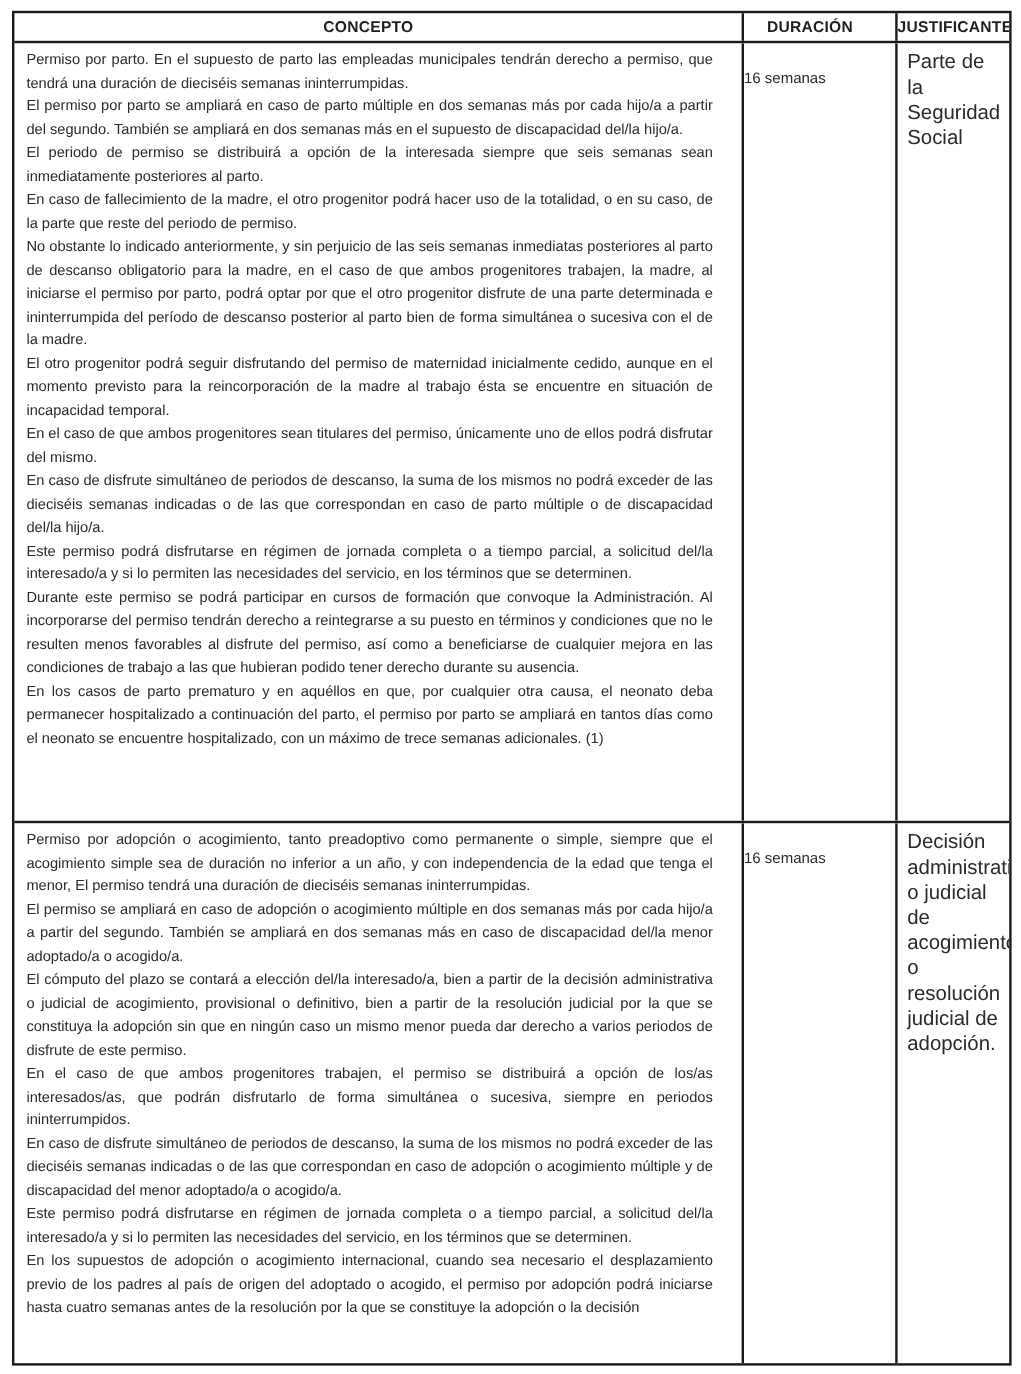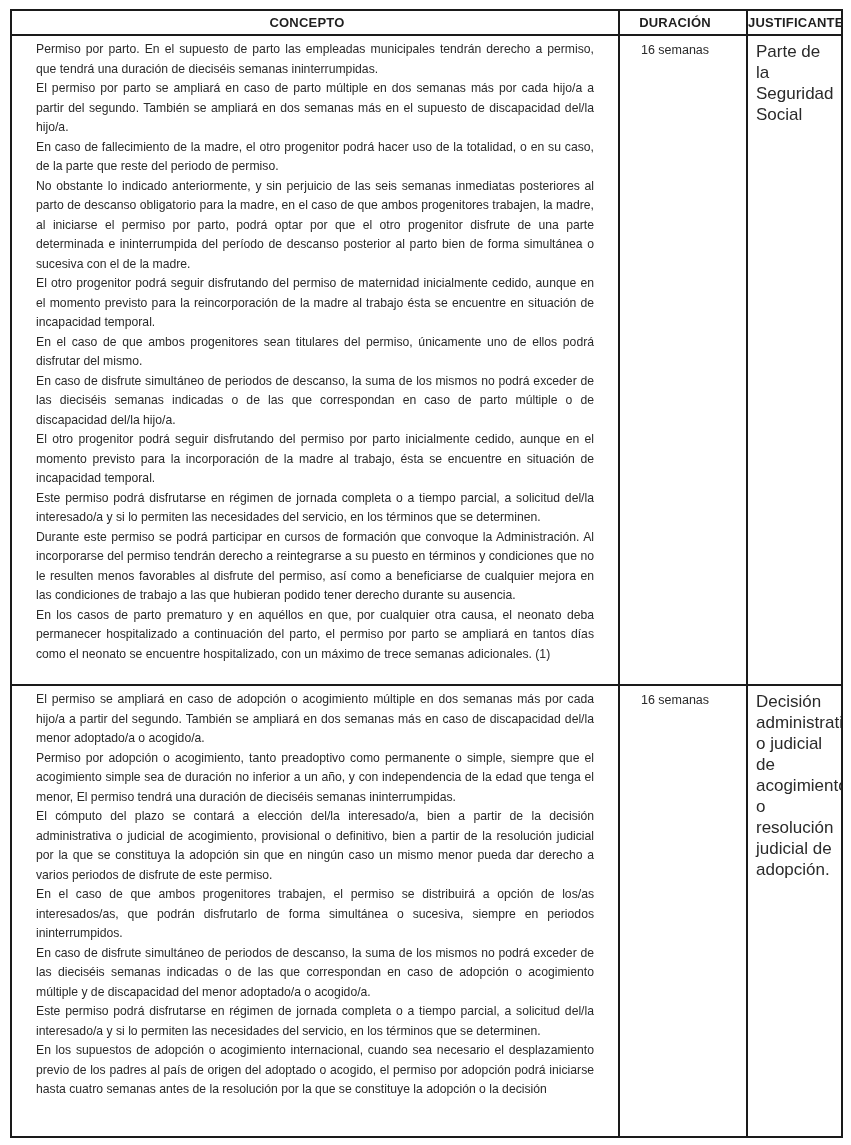--- a/index.html
+++ b/index.html
@@ -56,32 +56,32 @@
   .th {
     font-weight: bold;
     font-size: 13px;
     text-align: center;
     padding-top: 4px;
     color: #1f1f1f;
     letter-spacing: 0.2px;
     white-space: nowrap;
   }
   .c-con {
-    padding: 4px 8px 0 24px;
+    padding: 4px 8px 0 10px;
   }
   .c-con p {
     margin: 0;
     font-size: 12.2px;
     line-height: 19.5px;
     text-align: justify;
     color: #2a2a2a;
   }
   .c-dur.val {
-    padding-top: 5px;
-    text-align: center;
+    padding-top: 20px;
+    text-align: left;
     font-size: 12.5px;
     line-height: 19.5px;
   }
   .c-jus.val {
     padding: 5px 9px 0 8px;
     font-size: 17px;
     line-height: 21px;
   }
 </style>
 </head>
@@ -93,38 +93,38 @@
     <div class="t-row t-head">
       <div class="cell th c-con-h">CONCEPTO</div>
       <div class="cell th c-dur">DURACIÓN</div>
       <div class="cell th c-jus">JUSTIFICANTE</div>
     </div>
 
     <div class="t-row t-body-row-1">
       <div class="cell c-con">
         <p>Permiso por parto. En el supuesto de parto las empleadas municipales tendrán derecho a permiso, que tendrá una duración de dieciséis semanas ininterrumpidas.</p>
         <p>El permiso por parto se ampliará en caso de parto múltiple en dos semanas más por cada hijo/a a partir del segundo. También se ampliará en dos semanas más en el supuesto de discapacidad del/la hijo/a.</p>
+        <p>El periodo de permiso se distribuirá a opción de la interesada siempre que seis semanas sean inmediatamente posteriores al parto.</p>
         <p>En caso de fallecimiento de la madre, el otro progenitor podrá hacer uso de la totalidad, o en su caso, de la parte que reste del periodo de permiso.</p>
         <p>No obstante lo indicado anteriormente, y sin perjuicio de las seis semanas inmediatas posteriores al parto de descanso obligatorio para la madre, en el caso de que ambos progenitores trabajen, la madre, al iniciarse el permiso por parto, podrá optar por que el otro progenitor disfrute de una parte determinada e ininterrumpida del período de descanso posterior al parto bien de forma simultánea o sucesiva con el de la madre.</p>
         <p>El otro progenitor podrá seguir disfrutando del permiso de maternidad inicialmente cedido, aunque en el momento previsto para la reincorporación de la madre al trabajo ésta se encuentre en situación de incapacidad temporal.</p>
         <p>En el caso de que ambos progenitores sean titulares del permiso, únicamente uno de ellos podrá disfrutar del mismo.</p>
         <p>En caso de disfrute simultáneo de periodos de descanso, la suma de los mismos no podrá exceder de las dieciséis semanas indicadas o de las que correspondan en caso de parto múltiple o de discapacidad del/la hijo/a.</p>
-        <p>El otro progenitor podrá seguir disfrutando del permiso por parto inicialmente cedido, aunque en el momento previsto para la incorporación de la madre al trabajo, ésta se encuentre en situación de incapacidad temporal.</p>
         <p>Este permiso podrá disfrutarse en régimen de jornada completa o a tiempo parcial, a solicitud del/la interesado/a y si lo permiten las necesidades del servicio, en los términos que se determinen.</p>
         <p>Durante este permiso se podrá participar en cursos de formación que convoque la Administración. Al incorporarse del permiso tendrán derecho a reintegrarse a su puesto en términos y condiciones que no le resulten menos favorables al disfrute del permiso, así como a beneficiarse de cualquier mejora en las condiciones de trabajo a las que hubieran podido tener derecho durante su ausencia.</p>
         <p>En los casos de parto prematuro y en aquéllos en que, por cualquier otra causa, el neonato deba permanecer hospitalizado a continuación del parto, el permiso por parto se ampliará en tantos días como el neonato se encuentre hospitalizado, con un máximo de trece semanas adicionales. (1)</p>
       </div>
       <div class="cell c-dur val">16 semanas</div>
       <div class="cell c-jus val">Parte de la Seguridad Social</div>
     </div>
 
     <div class="t-row t-body-row-2">
       <div class="cell c-con">
+        <p>Permiso por adopción o acogimiento, tanto preadoptivo como permanente o simple, siempre que el acogimiento simple sea de duración no inferior a un año, y con independencia de la edad que tenga el menor, El permiso tendrá una duración de dieciséis semanas ininterrumpidas.</p>
         <p>El permiso se ampliará en caso de adopción o acogimiento múltiple en dos semanas más por cada hijo/a a partir del segundo. También se ampliará en dos semanas más en caso de discapacidad del/la menor adoptado/a o acogido/a.</p>
-        <p>Permiso por adopción o acogimiento, tanto preadoptivo como permanente o simple, siempre que el acogimiento simple sea de duración no inferior a un año, y con independencia de la edad que tenga el menor, El permiso tendrá una duración de dieciséis semanas ininterrumpidas.</p>
         <p>El cómputo del plazo se contará a elección del/la interesado/a, bien a partir de la decisión administrativa o judicial de acogimiento, provisional o definitivo, bien a partir de la resolución judicial por la que se constituya la adopción sin que en ningún caso un mismo menor pueda dar derecho a varios periodos de disfrute de este permiso.</p>
         <p>En el caso de que ambos progenitores trabajen, el permiso se distribuirá a opción de los/as interesados/as, que podrán disfrutarlo de forma simultánea o sucesiva, siempre en periodos ininterrumpidos.</p>
         <p>En caso de disfrute simultáneo de periodos de descanso, la suma de los mismos no podrá exceder de las dieciséis semanas indicadas o de las que correspondan en caso de adopción o acogimiento múltiple y de discapacidad del menor adoptado/a o acogido/a.</p>
         <p>Este permiso podrá disfrutarse en régimen de jornada completa o a tiempo parcial, a solicitud del/la interesado/a y si lo permiten las necesidades del servicio, en los términos que se determinen.</p>
         <p>En los supuestos de adopción o acogimiento internacional, cuando sea necesario el desplazamiento previo de los padres al país de origen del adoptado o acogido, el permiso por adopción podrá iniciarse hasta cuatro semanas antes de la resolución por la que se constituye la adopción o la decisión</p>
       </div>
       <div class="cell c-dur val">16 semanas</div>
       <div class="cell c-jus val">Decisión administrativa o judicial de acogimiento o resolución judicial de adopción.</div>
     </div>
 

